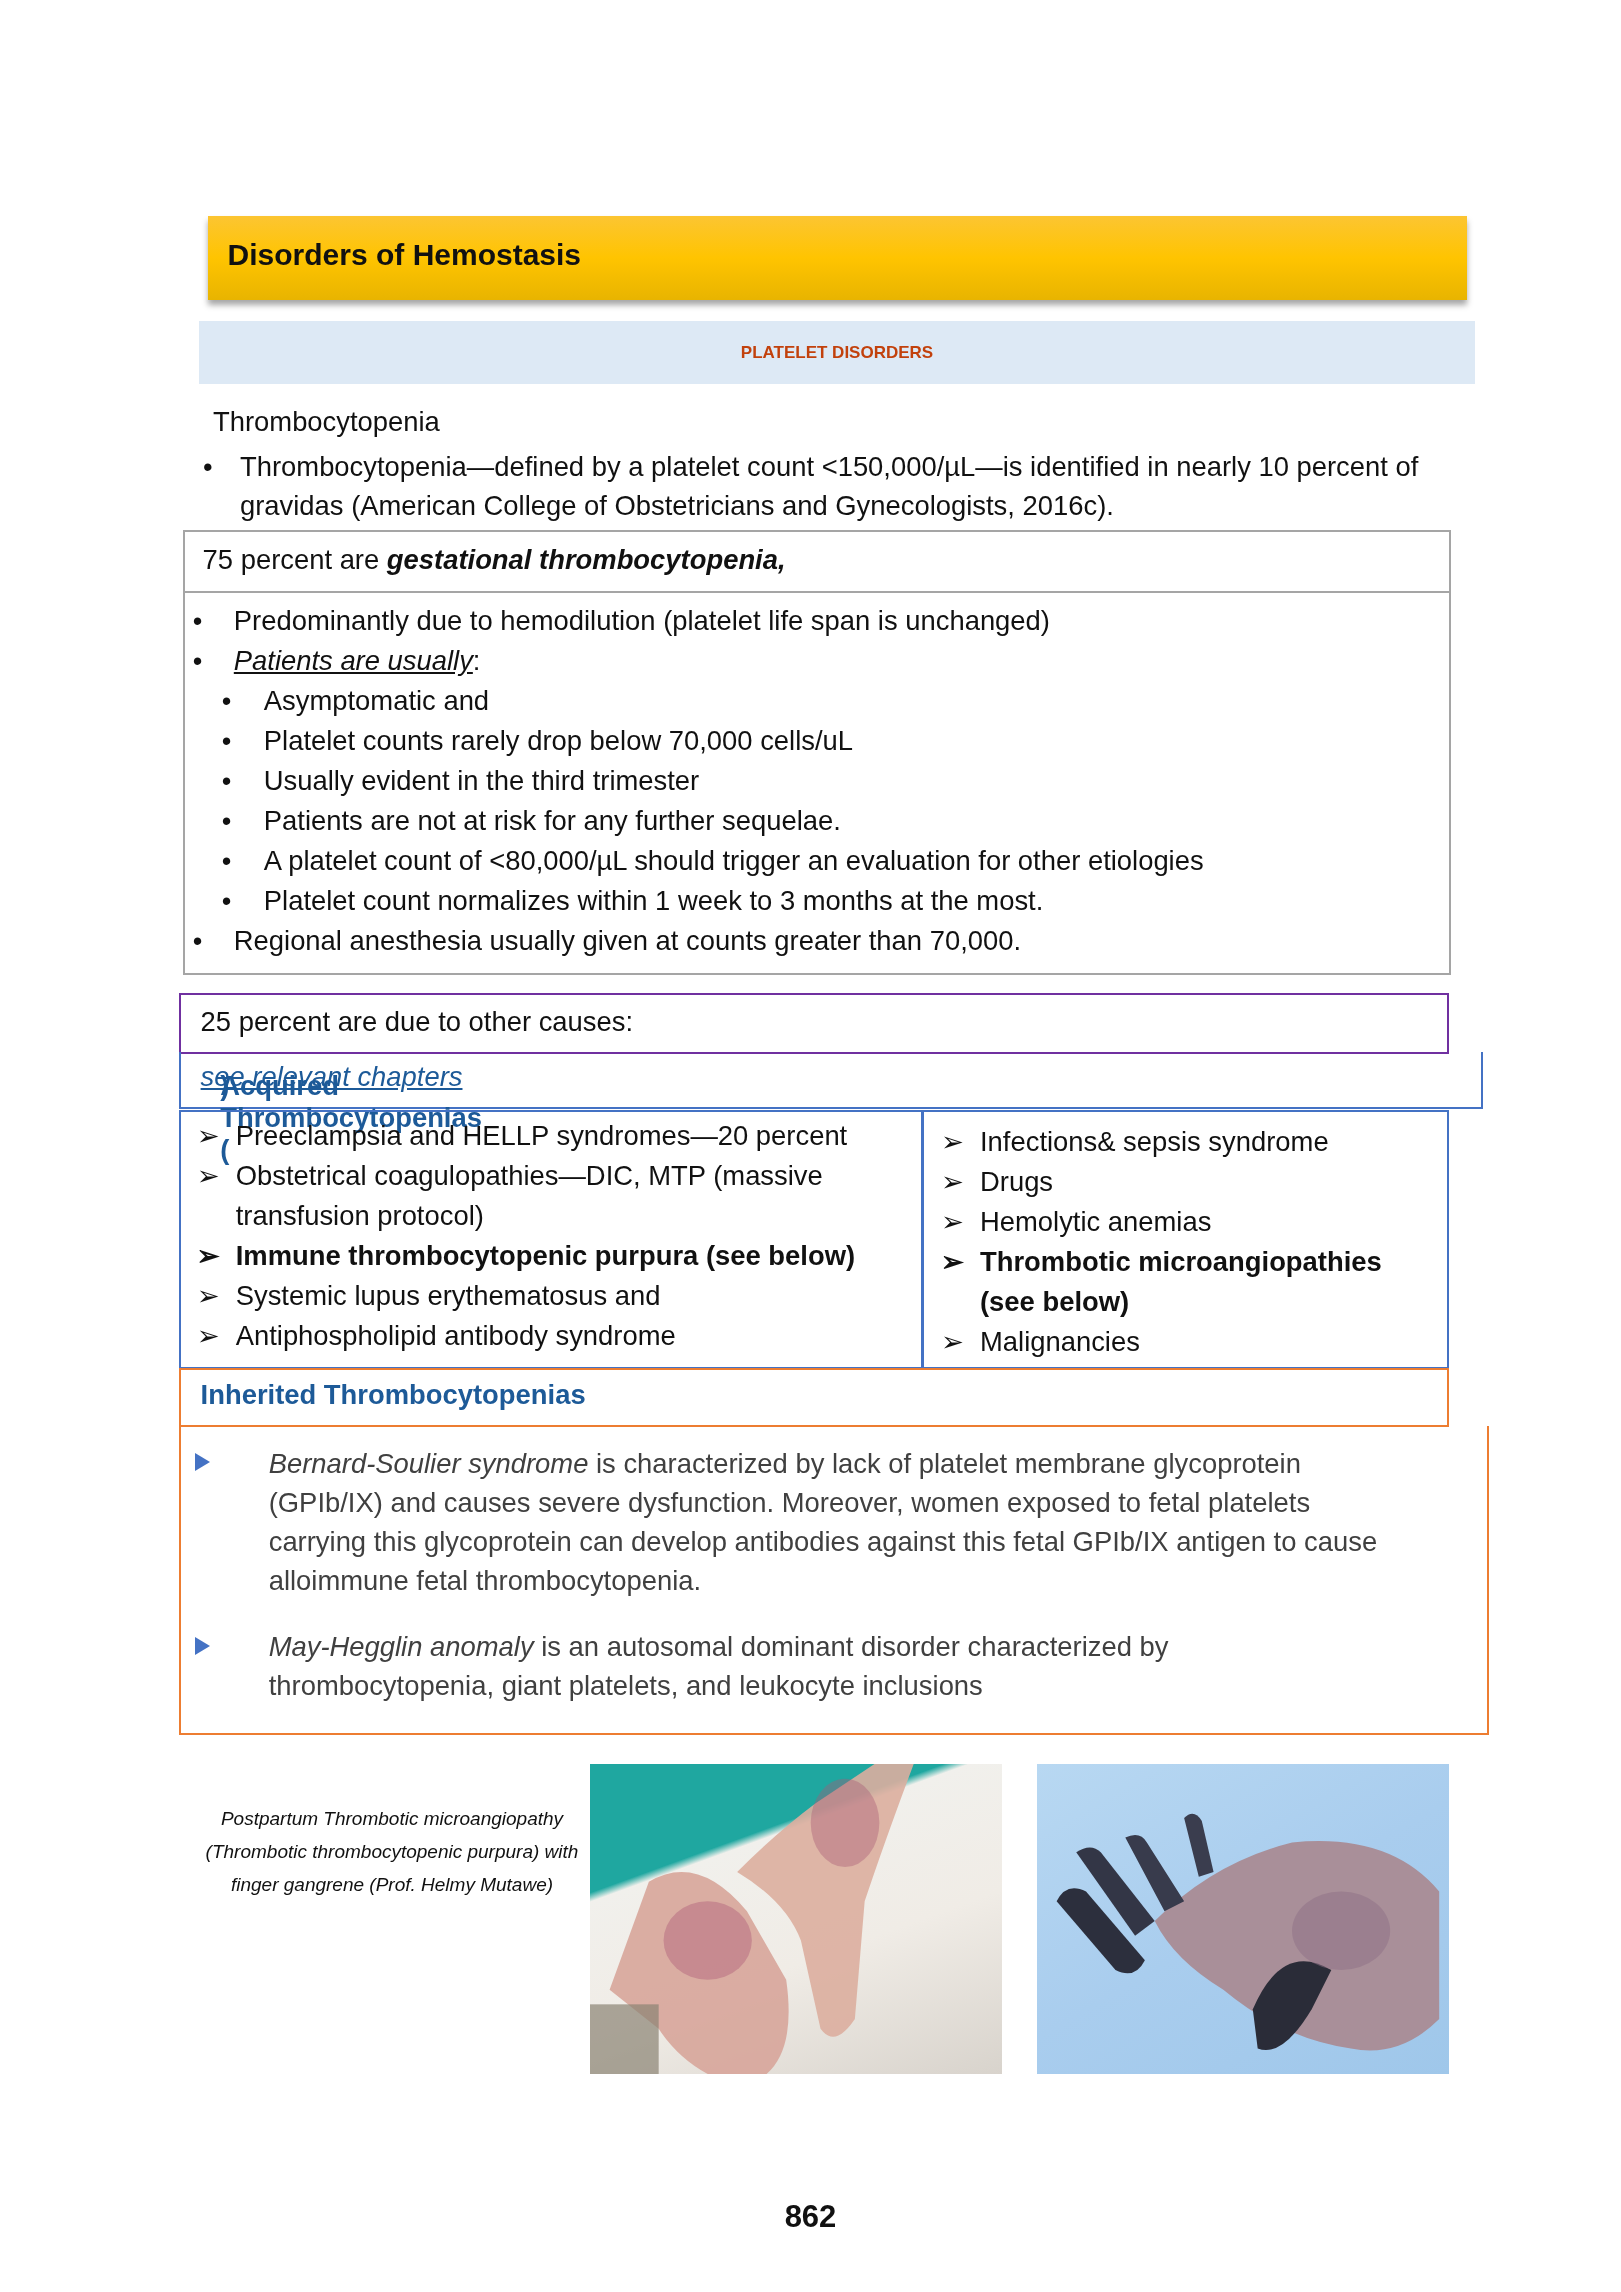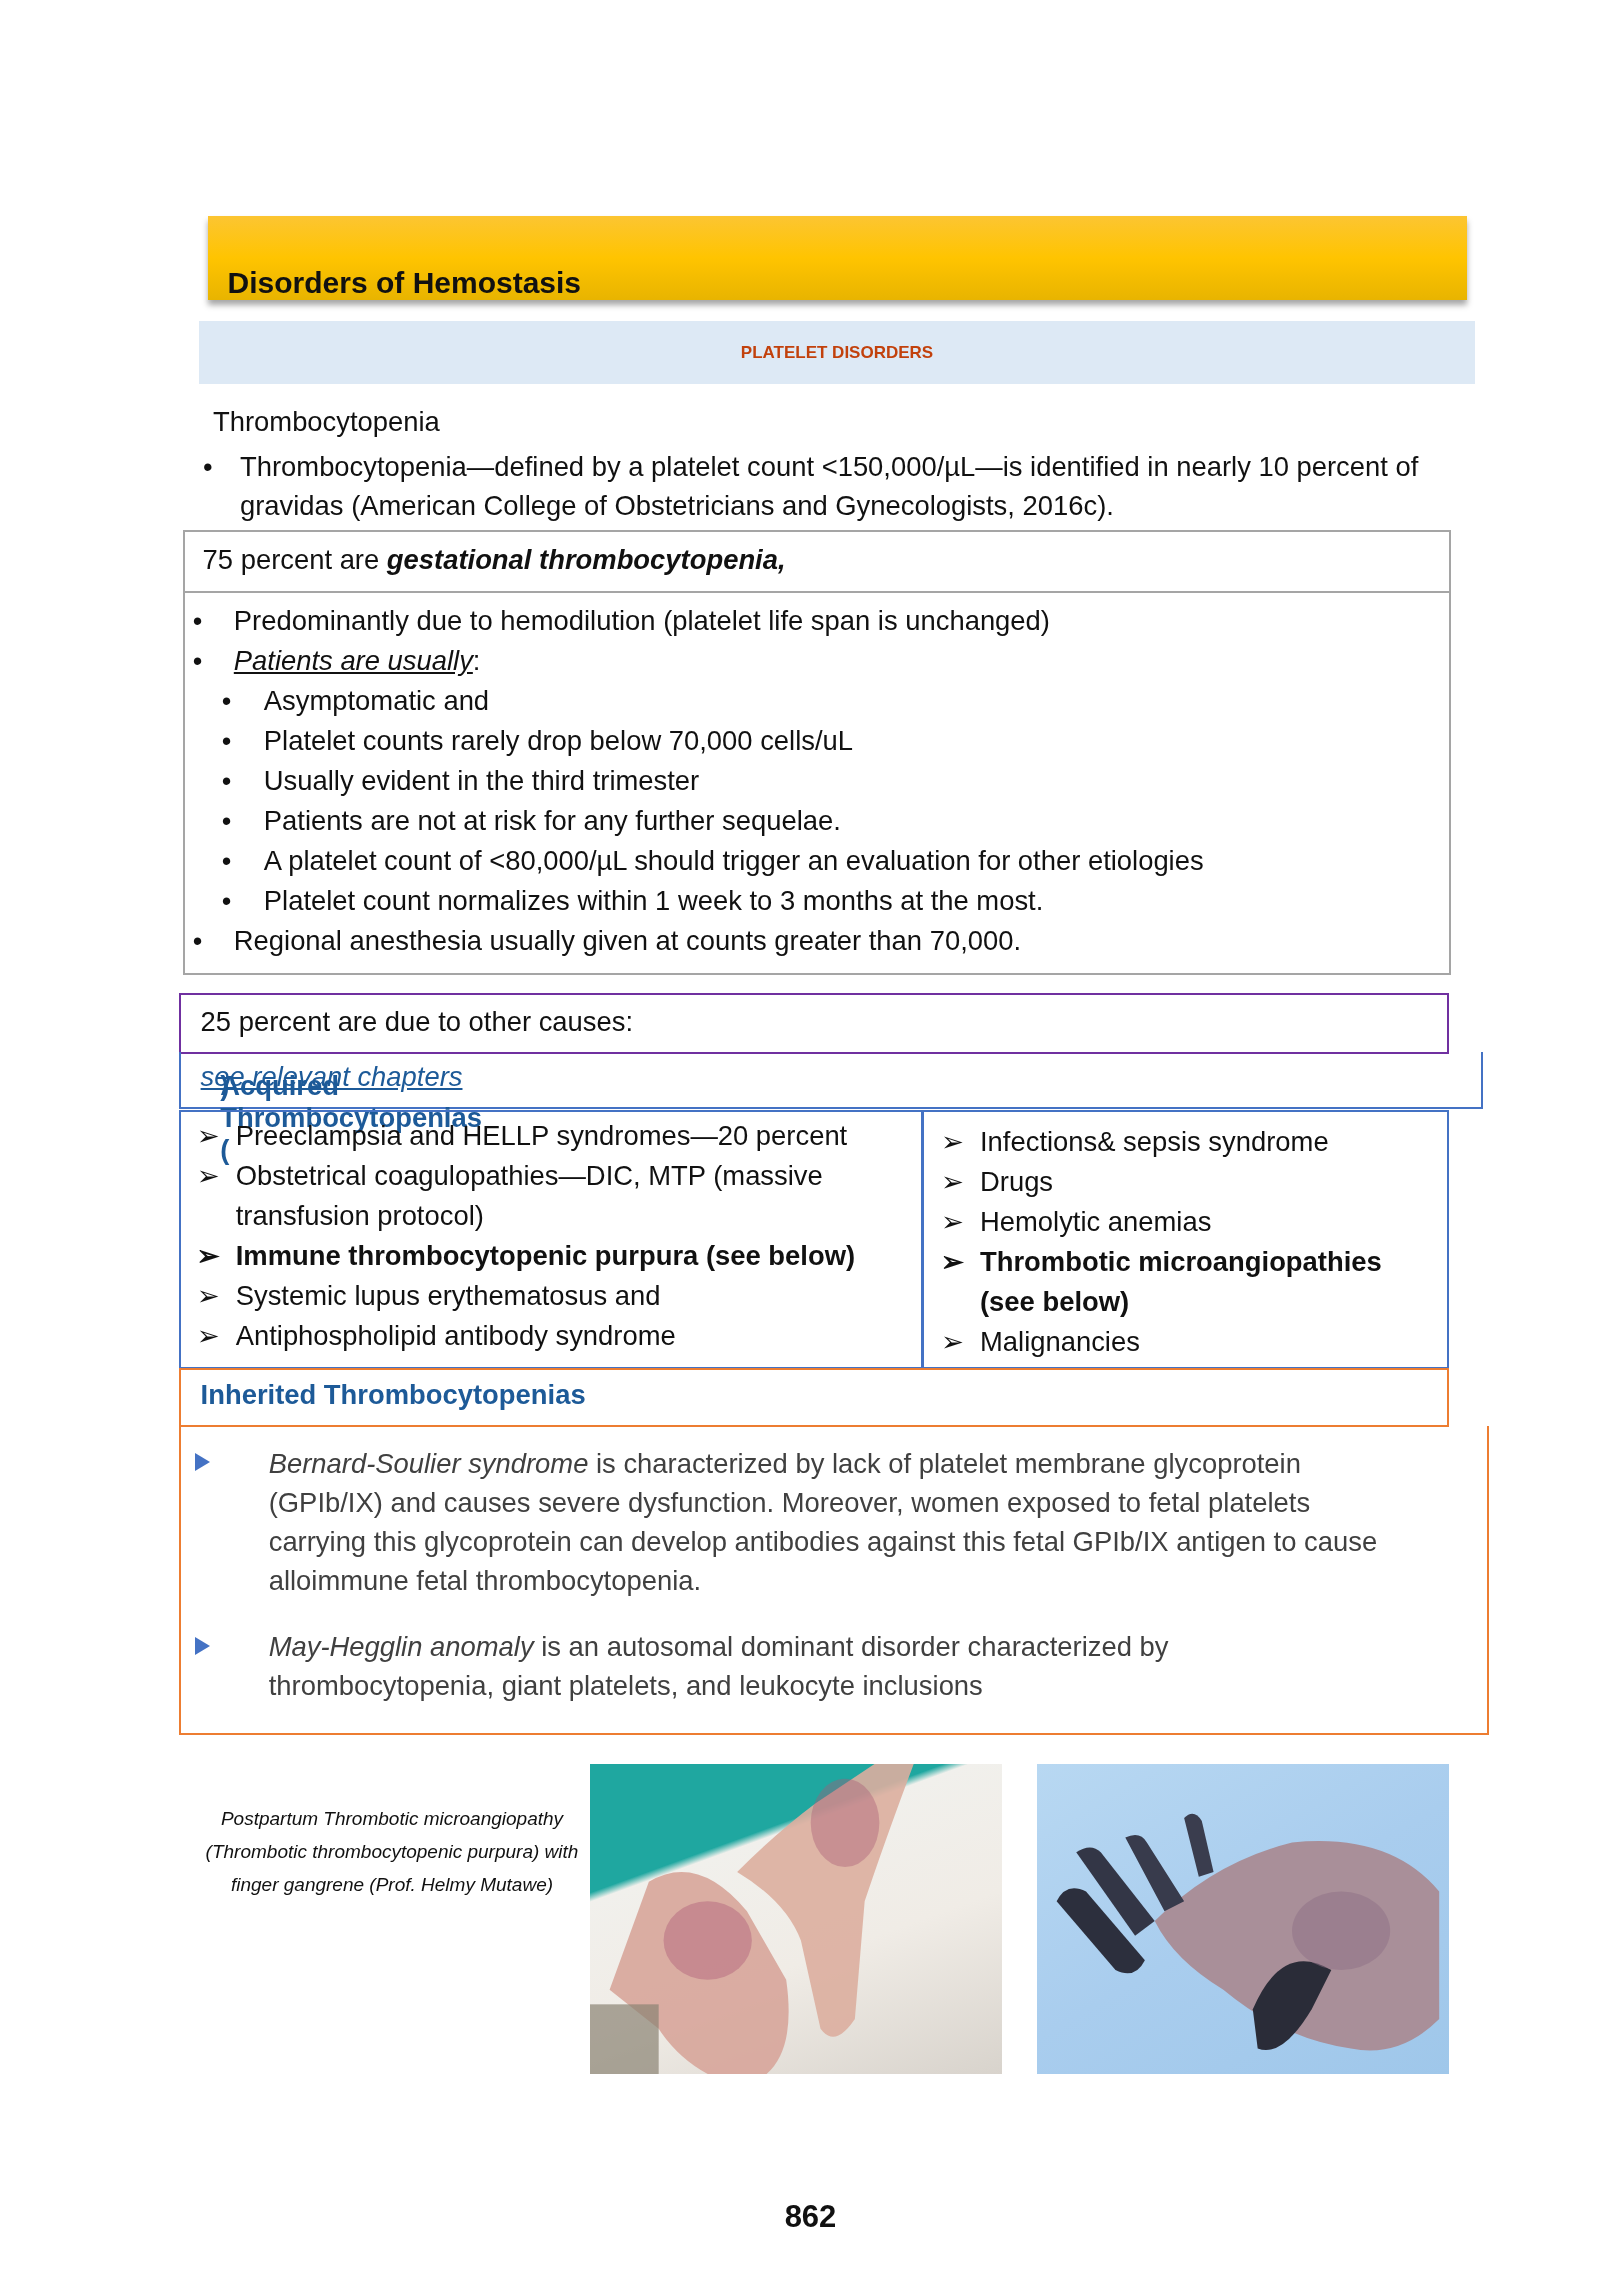--- a/index.html
+++ b/index.html
@@ -4,21 +4,21 @@
 <style>
   html, body { margin: 0; padding: 0; background: #ffffff; }
   body { width: 1621px; height: 2293px; position: relative; overflow: hidden;
          font-family: "Liberation Sans", sans-serif; color: #111; }
   .abs { position: absolute; }
 
   
   .title-bar { left: 208px; top: 216px; width: 1259px; height: 84px;
     background: linear-gradient(to bottom, #fcc532 0%, #ffc400 50%, #e8b400 100%);
     box-shadow: 0 4.9px 5.9px rgba(0,0,0,0.35); }
-  .title-bar span { position: absolute; left: 19.6px; top: 21.6px; font-size: 30px; font-weight: bold; color: #111; margin-top: 28px; }
+  .title-bar span { position: absolute; left: 19.6px; top: 21.6px; font-size: 30px; font-weight: bold; color: #111; }
 
   .section-band { left: 199px; top: 321px; width: 1276px; height: 63px; background: #dde9f5; }
   .section-band span { display: block; text-align: center; line-height: 63px; font-size: 17px; font-weight: bold; color: #c2410c; }
 
   .text { font-size: 27.4px; line-height: 39px; color: #111; }
   .intro-heading { left: 203px; top: 402px; margin-left: 10px; }
   .intro-bullet { left: 203px; top: 447px; width: 1255px; }
   .intro-bullet .dot { position: absolute; left: 0; top: 0; }
   .intro-bullet .body { margin-left: 37px; display: block; }
 

